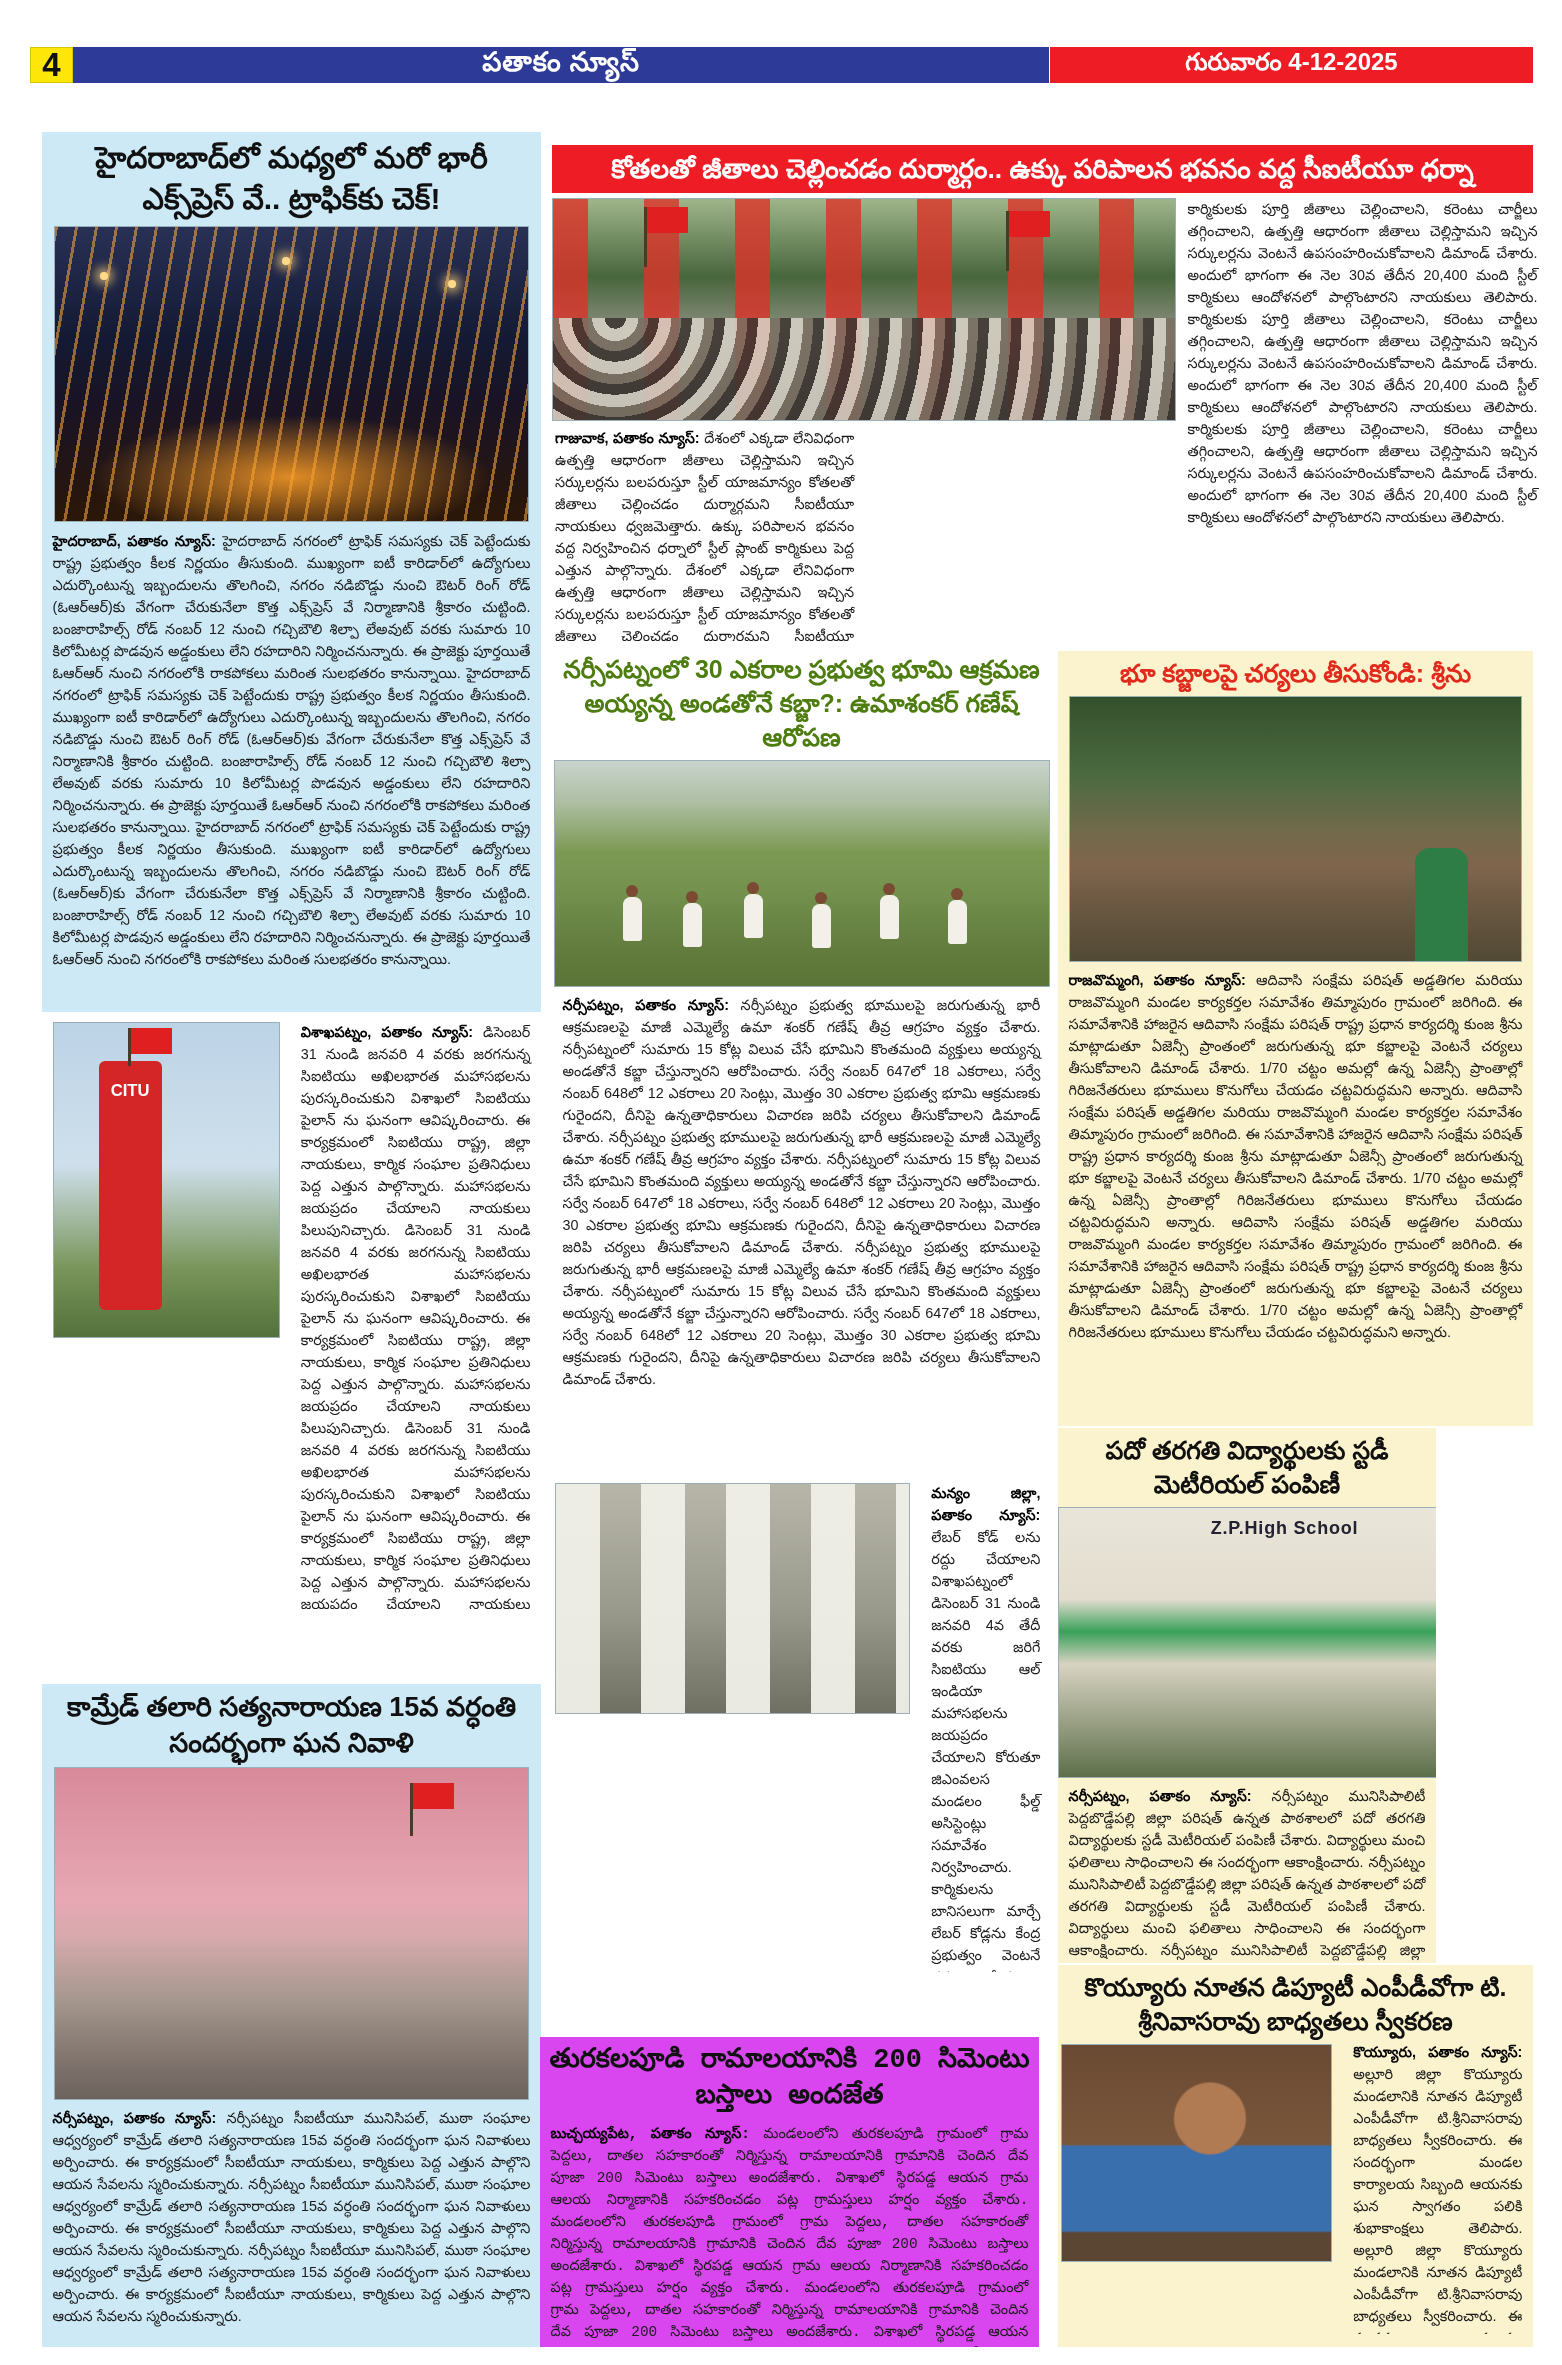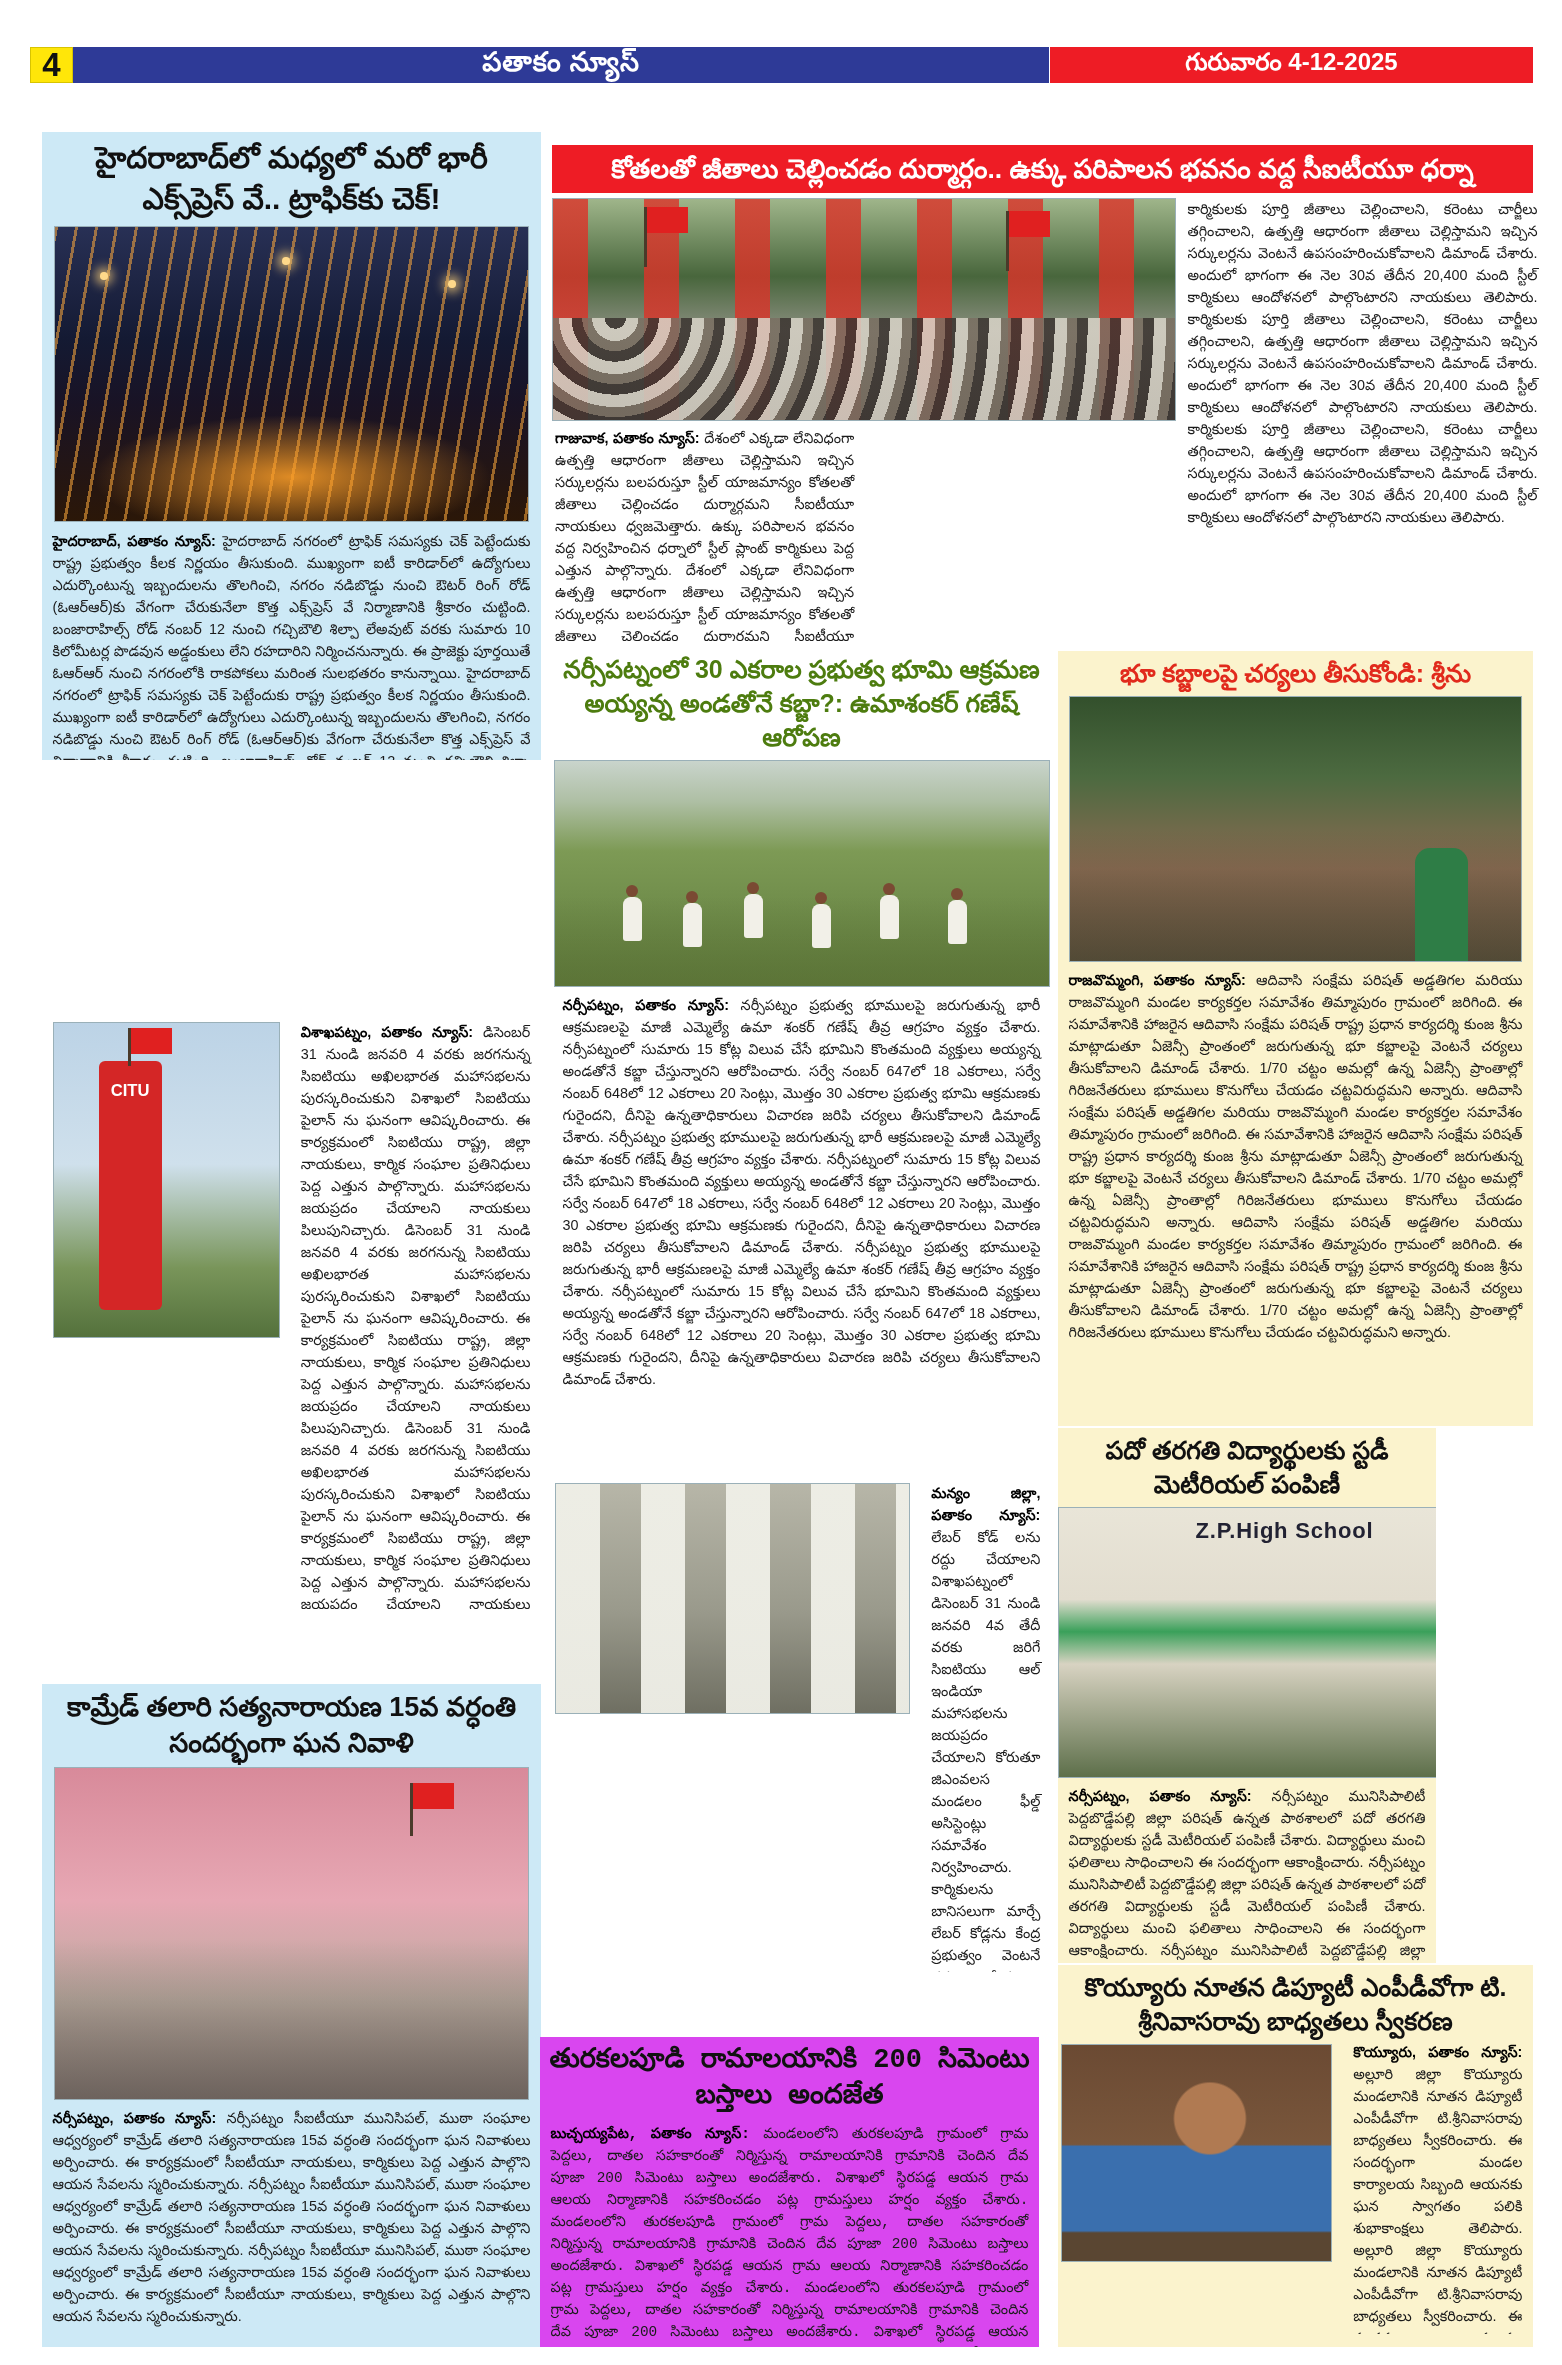--- a/index.html
+++ b/index.html
@@ -65,34 +65,34 @@
     linear-gradient(#d88a9a 0%, #e7a8b4 40%, #b9aa9e 70%, #8d8278 100%);}
   .ph-placards{background:
     repeating-linear-gradient(90deg, rgba(240,240,232,.95) 0 44px, rgba(0,0,0,0) 44px 85px),
     linear-gradient(#b7b6a8 0%, #9a9a8c 55%, #6f6f62 100%);}
   .ph-tribal{background:
     linear-gradient(rgba(0,0,0,0) 50%, rgba(40,60,35,.4)),
     linear-gradient(#33502c 0%, #4c6a40 30%, #8b6a52 65%, #6e5342 100%);}
   .saree{position:absolute;right:53px;bottom:0;width:53px;height:113px;background:#2e7d46;border-radius:15px 15px 0 0;}
   .ph-school{background:linear-gradient(#e9e5d8 0%, #e2ddcf 34%, #3aa05a 46%, #d8d3c2 58%, #5d6f4a 100%);}
   .schoolsign{position:absolute;top:10.6px;left:0;right:0;text-align:center;
-    font-size:22px;font-weight:bold;color:#223;letter-spacing:0.8px;}
+    font-size:18px;font-weight:bold;color:#223;letter-spacing:0.8px;}
   .ph-portrait{background:
     radial-gradient(circle at 55% 34%, #b07a52 0 17%, rgba(0,0,0,0) 18%),
     linear-gradient(rgba(0,0,0,0) 46%, #3a6fae 47% 86%, #5a4632 87%),
     linear-gradient(#6b4a33 0%, #7d5a3e 60%, #4a3424 100%);}
 </style>
 </head>
 <body>
 
 <div class="abs pagenum">4</div>
 <div class="abs masthead">పతాకం న్యూస్</div>
 <div class="abs datebar">గురువారం  4-12-2025</div>
 
-<section class="abs sect card-blue" style="left:42px;top:132px;width:499px;height:628px;">
+<section class="abs sect card-blue" style="left:42px;top:132px;width:499px;height:880px;">
   <h2 class="headline h-xl">హైదరాబాద్‌లో మధ్యలో మరో భారీ ఎక్స్‌ప్రెస్ వే.. ట్రాఫిక్‌కు చెక్!</h2>
   <div class="photo ph-night" style="width:475px;height:296px;margin:4.5px auto 1.5px;">
     <div class="lamp" style="left:45px;top:45px;"></div>
     <div class="lamp" style="left:227px;top:30px;"></div>
     <div class="lamp" style="left:393px;top:53px;"></div>
   </div>
   <p class="body" style="height:476px;">
     <b>హైదరాబాద్, పతాకం న్యూస్:</b>
     <span>హైదరాబాద్ నగరంలో ట్రాఫిక్ సమస్యకు చెక్ పెట్టేందుకు రాష్ట్ర ప్రభుత్వం కీలక నిర్ణయం తీసుకుంది. ముఖ్యంగా ఐటీ కారిడార్‌లో ఉద్యోగులు ఎదుర్కొంటున్న ఇబ్బందులను తొలగించి, నగరం నడిబొడ్డు నుంచి ఔటర్ రింగ్ రోడ్ (ఓఆర్ఆర్)కు వేగంగా చేరుకునేలా కొత్త ఎక్స్‌ప్రెస్ వే నిర్మాణానికి శ్రీకారం చుట్టింది. బంజారాహిల్స్ రోడ్ నంబర్ 12 నుంచి గచ్చిబౌలి శిల్పా లేఅవుట్ వరకు సుమారు 10 కిలోమీటర్ల పొడవున అడ్డంకులు లేని రహదారిని నిర్మించనున్నారు. ఈ ప్రాజెక్టు పూర్తయితే ఓఆర్ఆర్ నుంచి నగరంలోకి రాకపోకలు మరింత సులభతరం కానున్నాయి. హైదరాబాద్ నగరంలో ట్రాఫిక్ సమస్యకు చెక్ పెట్టేందుకు రాష్ట్ర ప్రభుత్వం కీలక నిర్ణయం తీసుకుంది. ముఖ్యంగా ఐటీ కారిడార్‌లో ఉద్యోగులు ఎదుర్కొంటున్న ఇబ్బందులను తొలగించి, నగరం నడిబొడ్డు నుంచి ఔటర్ రింగ్ రోడ్ (ఓఆర్ఆర్)కు వేగంగా చేరుకునేలా కొత్త ఎక్స్‌ప్రెస్ వే నిర్మాణానికి శ్రీకారం చుట్టింది. బంజారాహిల్స్ రోడ్ నంబర్ 12 నుంచి గచ్చిబౌలి శిల్పా లేఅవుట్ వరకు సుమారు 10 కిలోమీటర్ల పొడవున అడ్డంకులు లేని రహదారిని నిర్మించనున్నారు. ఈ ప్రాజెక్టు పూర్తయితే ఓఆర్ఆర్ నుంచి నగరంలోకి రాకపోకలు మరింత సులభతరం కానున్నాయి. హైదరాబాద్ నగరంలో ట్రాఫిక్ సమస్యకు చెక్ పెట్టేందుకు రాష్ట్ర ప్రభుత్వం కీలక నిర్ణయం తీసుకుంది. ముఖ్యంగా ఐటీ కారిడార్‌లో ఉద్యోగులు ఎదుర్కొంటున్న ఇబ్బందులను తొలగించి, నగరం నడిబొడ్డు నుంచి ఔటర్ రింగ్ రోడ్ (ఓఆర్ఆర్)కు వేగంగా చేరుకునేలా కొత్త ఎక్స్‌ప్రెస్ వే నిర్మాణానికి శ్రీకారం చుట్టింది. బంజారాహిల్స్ రోడ్ నంబర్ 12 నుంచి గచ్చిబౌలి శిల్పా లేఅవుట్ వరకు సుమారు 10 కిలోమీటర్ల పొడవున అడ్డంకులు లేని రహదారిని నిర్మించనున్నారు. ఈ ప్రాజెక్టు పూర్తయితే ఓఆర్ఆర్ నుంచి నగరంలోకి రాకపోకలు మరింత సులభతరం కానున్నాయి.</span>
   </p>

